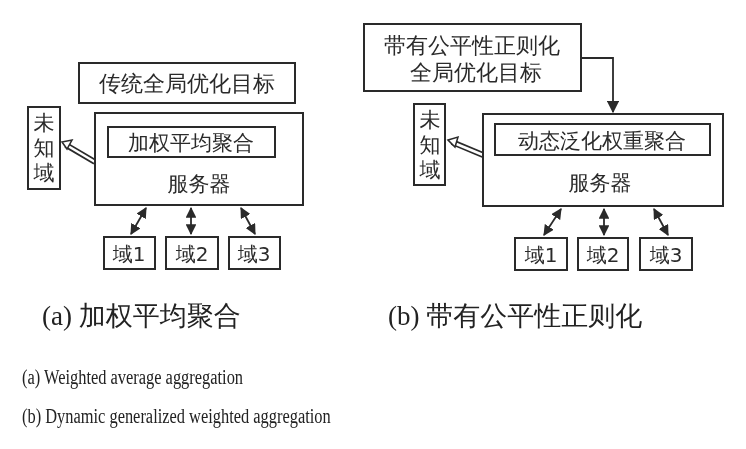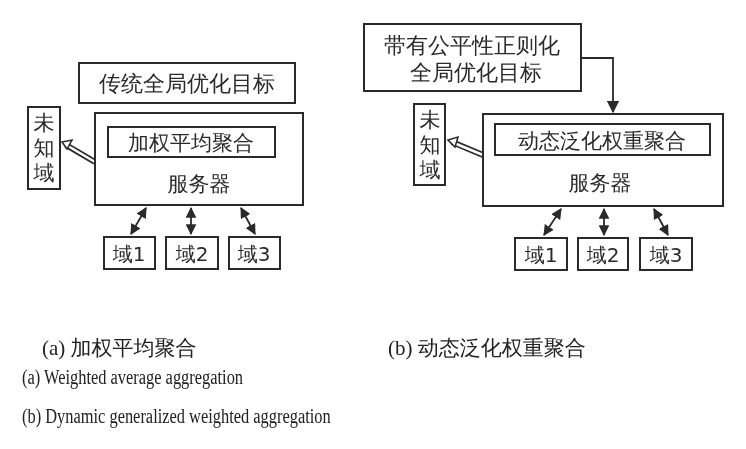--- a/index.html
+++ b/index.html
@@ -2,21 +2,21 @@
 <html><head>
 <meta charset="utf-8">
 <style>
   html, body { margin: 0; padding: 0; background: #ffffff; }
   body { width: 746px; height: 449px; position: relative; overflow: hidden;
          font-family: "DejaVu Serif", "Liberation Serif", serif; color: #2a2a2a; }
   svg { position: absolute; left: 0; top: 0; }
   .box { fill: #ffffff; stroke: #2a2a2a; stroke-width: 2; }
   .lbl { font-family: "DejaVu Sans", "Liberation Sans", sans-serif; fill: #2a2a2a; }
   .cap { position: absolute; font-family: "Liberation Serif", "DejaVu Serif", serif; color: #222; white-space: nowrap; }
-  .cap-cn { font-size: 21px; top: 334px; }
+  .cap-cn { font-size: 27px; top: 298px; }
   .cap-en { font-size: 20px; left: 22px; transform: scaleX(0.82); transform-origin: left center; }
 </style>
 </head>
 <body>
 
 <svg width="746" height="449" viewBox="0 0 746 449">
   <defs>
     <marker id="ah" viewBox="0 0 10 10" refX="9" refY="5" markerWidth="6" markerHeight="6" orient="auto-start-reverse">
       <path d="M0,0 L10,5 L0,10 z" fill="#2a2a2a"></path>
     </marker>
@@ -111,15 +111,15 @@
       <text class="lbl" x="603" y="262" font-size="20" text-anchor="middle">域2</text>
     </g>
     <g>
       <rect class="box" x="640" y="238" width="52" height="32"></rect>
       <text class="lbl" x="666" y="262" font-size="20" text-anchor="middle">域3</text>
     </g>
   </g>
 </svg>
 
 <div class="cap cap-cn" style="left:42px;">(a) 加权平均聚合</div>
-<div class="cap cap-cn" style="left:388px;">(b) 动态泛化权重聚合</div>
+<div class="cap cap-cn" style="left:388px;">(b) 带有公平性正则化</div>
 <div class="cap cap-en" style="top:366px;">(a) Weighted average aggregation</div>
 <div class="cap cap-en" style="top:405px;">(b) Dynamic generalized weighted aggregation</div>
 
 </body></html>

